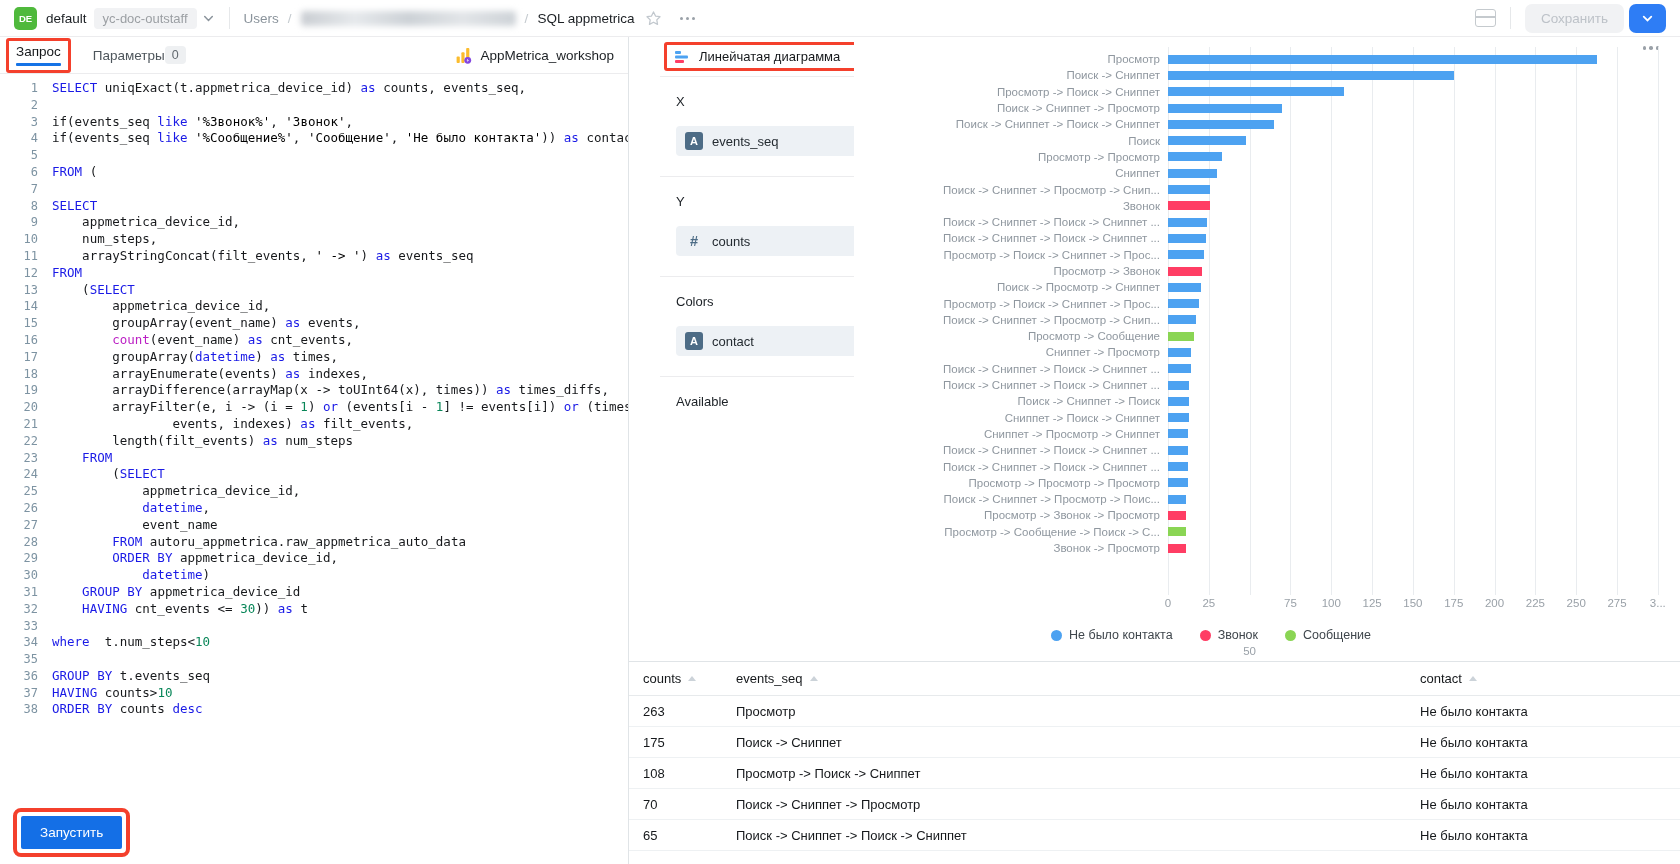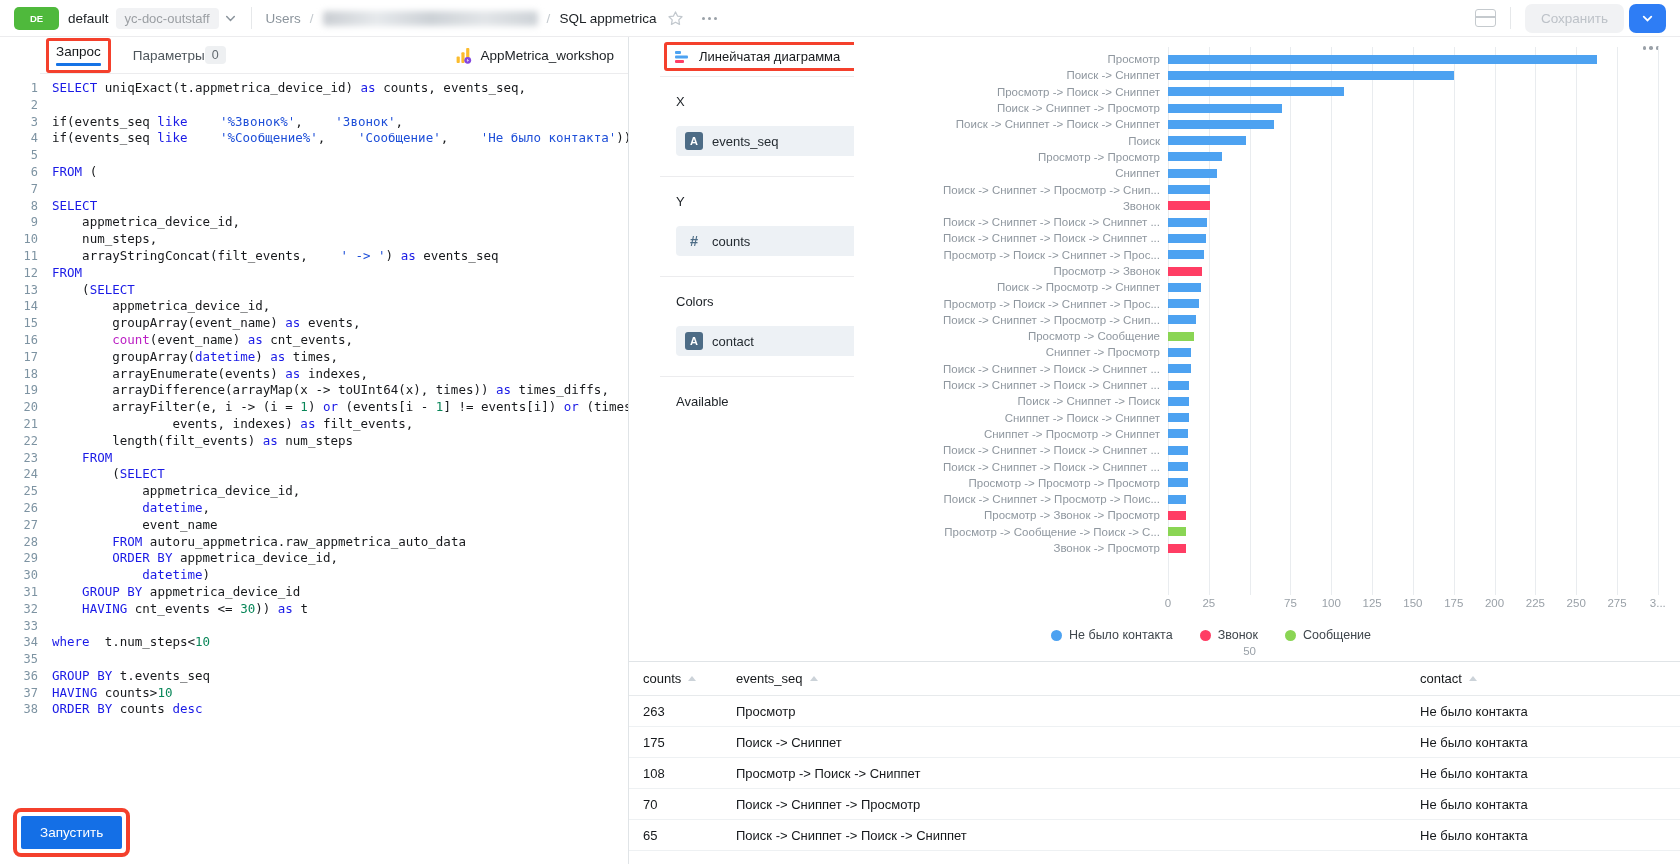--- a/index.html
+++ b/index.html
@@ -2,21 +2,21 @@
 <html><head>
 <meta charset="utf-8">
 <style>
   html,body{margin:0;padding:0;background:#fff;}
   .app{position:relative;width:1680px;height:864px;overflow:hidden;background:#fff;
        font-family:"Liberation Sans",sans-serif;color:#15181b;}
   
   .topbar{position:absolute;top:0;left:0;right:0;height:37px;border-bottom:1px solid #ececee;
           display:flex;align-items:center;justify-content:space-between;padding:0 14px;box-sizing:border-box;}
   .tb-left,.tb-right{display:flex;align-items:center;}
-  .logo{width:45px;height:23px;border-radius:5px;background:#4fb93c;color:#fff;font-size:9.5px;
+  .logo{width:23px;height:23px;border-radius:5px;background:#4fb93c;color:#fff;font-size:9.5px;
         font-weight:bold;display:flex;align-items:center;justify-content:center;cursor:pointer;}
   .proj{font-size:13.5px;color:#1b1f23;margin-left:9px;}
   .env-pill{background:#f1f2f4;color:#9b9fa3;font-size:13px;border-radius:4px;padding:3px 9px;margin-left:7px;cursor:pointer;}
   .chev{margin-left:5px;display:flex;align-items:center;cursor:pointer;}
   .vdiv{width:1px;height:22px;background:#e6e8ea;margin:0 14px;}
   .bc-root{color:#8b949c;font-size:13.5px;cursor:pointer;text-align:right;}
   .bc-sep{color:#c3c9ce;margin:0 9px;font-size:13.5px;}
   .redacted{width:215px;height:15px;border-radius:3px;filter:blur(3px);
             background:linear-gradient(90deg,#c9cdd2,#e6e9ec 25%,#ccd1d6 50%,#e2e5e8 75%,#cdd2d7);}
   .bc-cur{color:#1b1f23;font-size:13.5px;}
@@ -24,35 +24,35 @@
   .hdots{display:flex;gap:3px;margin-left:14px;cursor:pointer;padding:4px;}
   .hdots i{width:3px;height:3px;border-radius:50%;background:#9aa1a8;}
   .panel-icon{width:19px;height:16px;border:1.5px solid #c5cace;border-radius:3px;position:relative;cursor:pointer;}
   .panel-icon::after{content:'';position:absolute;left:0;right:0;top:6px;height:1.5px;background:#c5cace;}
   .save-btn{background:#f1f2f4;color:#bdc2c8;font-size:13.5px;border:none;border-radius:7px;
             padding:7px 16px;font-family:inherit;}
   .dd-btn{width:37px;height:29px;background:#2e7df5;border-radius:7px;border:none;display:flex;
           align-items:center;justify-content:center;margin-left:5px;cursor:pointer;}
   
   .editor-panel{position:absolute;top:37px;left:0;width:629px;bottom:0;border-right:1px solid #e0e4e7;
-                box-sizing:border-box;background:#fff;padding-left:40px;}
+                box-sizing:border-box;background:#fff;}
   .tabs-row{height:36px;border-bottom:1px solid #ececee;display:flex;align-items:center;padding:0 14px;}
   .annot{border:3px solid #f4402c;}
   .annot-tab{border-radius:3px;padding:3px 7px 4px;margin-left:-8px;}
   .tab-active{font-size:13.5px;color:#15181b;cursor:pointer;}
   .tab-underline{display:block;height:3px;background:#1673e6;border-radius:1px;margin-top:4px;}
   .tab-params{display:flex;align-items:center;margin-left:22px;color:#4e565c;font-size:13.5px;cursor:pointer;}
   .badge{background:#eef0f2;border-radius:4px;padding:2px 7px;font-size:12.5px;color:#62696f;}
   .conn{margin-left:auto;display:flex;align-items:center;gap:8px;font-size:13.5px;color:#1b1f23;cursor:pointer;}
   .code{position:absolute;top:37px;left:0;right:0;bottom:0;overflow:hidden;
         font-family:"DejaVu Sans Mono",monospace;font-size:12.5px;line-height:16.8px;padding-top:6px;}
   .code-line{display:flex;white-space:pre;}
   .line-number{flex:0 0 38px;width:38px;text-align:right;color:#7d93a2;font-size:12px;}
   .line-content{padding-left:14px;color:#17191c;}
-  .tok-kw{color:#1a1ae6;} .tok-str{color:#1d4ed8;margin-left:25px;} .tok-fn{color:#bb1fc4;}
+  .tok-kw{color:#1a1ae6;} .tok-str{color:#000000;} .tok-fn{color:#bb1fc4;}
   .tok-num{color:#088658;} .tok-pl{color:#17191c;}
   .annot-run{position:absolute;left:13px;bottom:7px;border:4px solid #f4402c;border-radius:8px;padding:4px;}
   .run-btn{background:#146fe6;color:#fff;border:none;border-radius:2px;padding:9px 19px;
            font-size:13.5px;font-family:inherit;cursor:pointer;}
   
   .viz-panel{position:absolute;top:37px;left:660px;width:225px;height:624px;border-right:1px solid #e0e4e7;
              box-sizing:border-box;background:#fff;}
   .viz-header{height:40px;border-bottom:1px solid #ececee;display:flex;align-items:center;padding:0 4px;box-sizing:border-box;}
   .annot-viz{display:flex;align-items:center;gap:10px;border-radius:3px;padding:0 8px;height:29px;flex:1;box-sizing:border-box;}
   .viz-title{font-size:13px;color:#15181b;}

